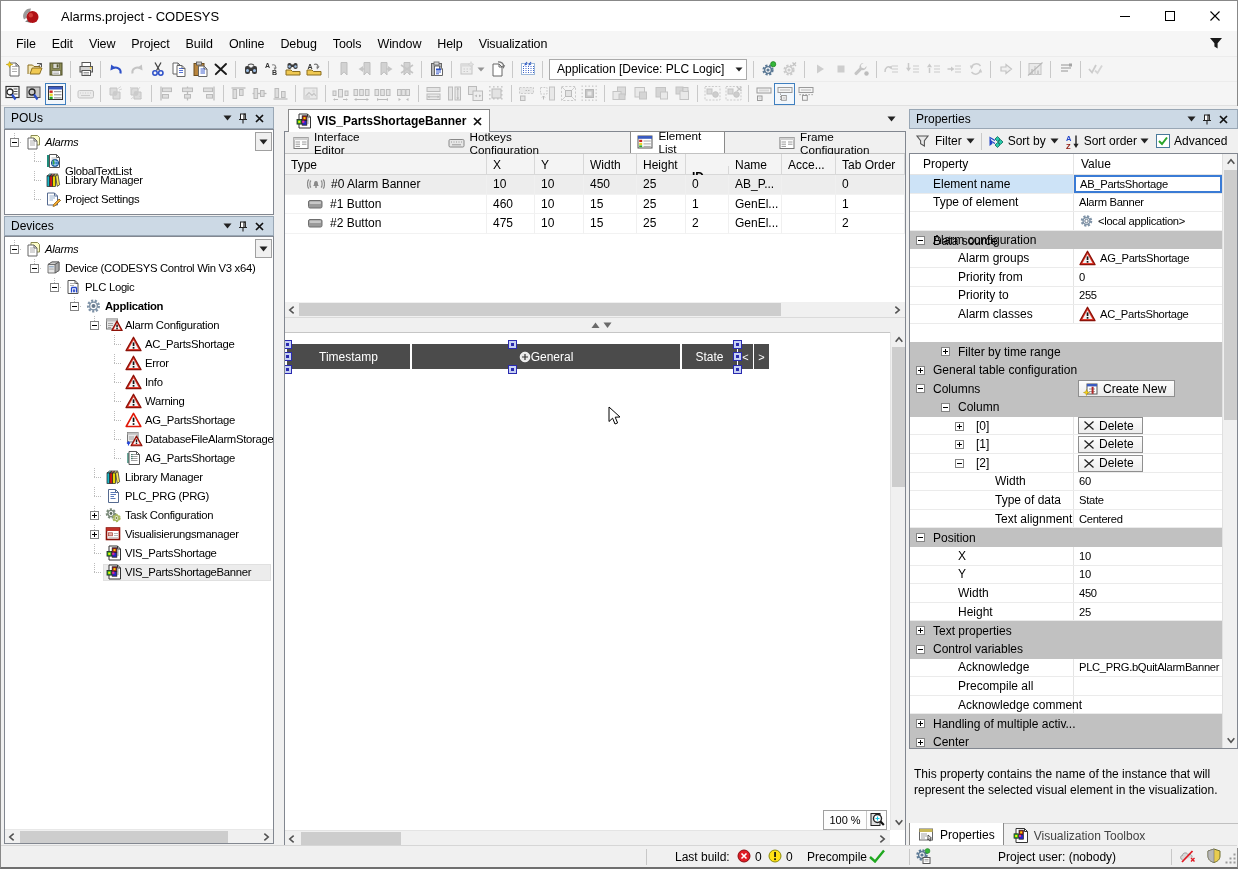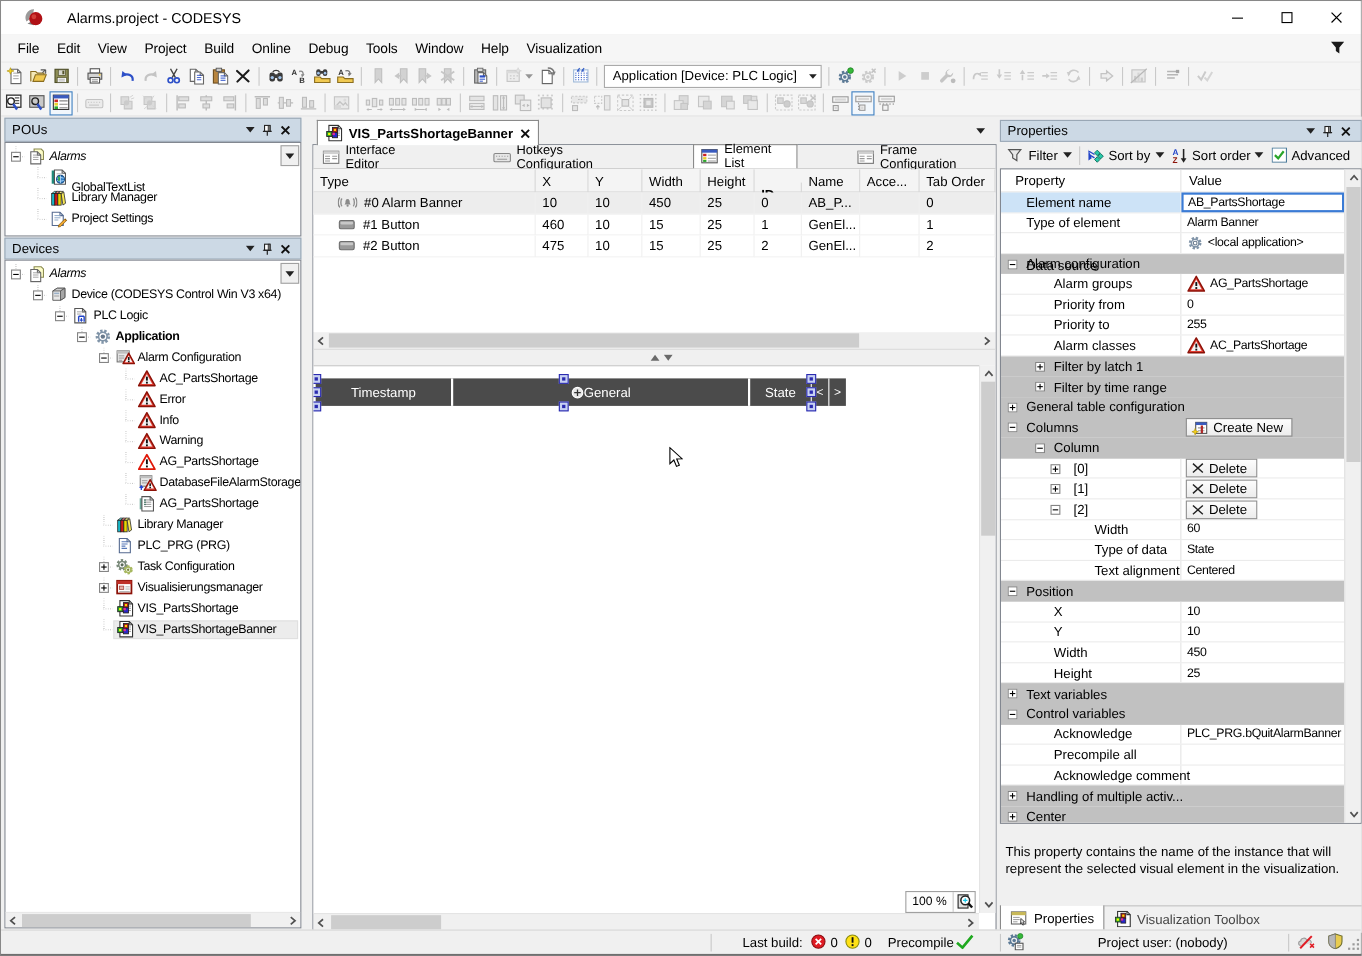--- a/index.html
+++ b/index.html
@@ -1715,27 +1715,20 @@
                   <path d="M8.5 1.2 L16 14.6 H1 Z" fill="#e23a2e" stroke="#8c1208" stroke-width="1.3" stroke-linejoin="round"></path>
                   <path d="M8.5 4.2 L13.4 13 H3.6 Z" fill="#f2f2f2"></path>
                   <rect x="7.7" y="6.4" width="1.7" height="3.6" fill="#111"></rect>
                   <rect x="7.7" y="11" width="1.7" height="1.7" fill="#111"></rect>
                 </svg>
               </span>
               <span style="width:4px"></span>
               <span>AC_PartsShortage</span>
             </div>
           </div>
-          <div style="position: absolute; left: 0px; top: 169.8px; width: 312px; height: 18.6px; background: rgb(193, 193, 193);">
-            <div class="expander" style="left: 31px; top: 4.8px;">
-              <i class="h"></i>
-              <i class="v"></i>
-            </div>
-            <div style="position: absolute; left: 48px; top: 0px; height: 100%; display: flex; align-items: center; white-space: nowrap; z-index: 1;">Filter by latch 1</div>
-          </div>
           <div style="position: absolute; left: 0px; top: 188.4px; width: 312px; height: 18.6px; background: rgb(193, 193, 193);">
             <div class="expander" style="left: 31px; top: 4.8px;">
               <i class="h"></i>
               <i class="v"></i>
             </div>
             <div style="position: absolute; left: 48px; top: 0px; height: 100%; display: flex; align-items: center; white-space: nowrap; z-index: 1;">Filter by time range</div>
           </div>
           <div style="position: absolute; left: 0px; top: 207px; width: 312px; height: 18.6px; background: rgb(193, 193, 193);">
             <div class="expander" style="left: 6px; top: 4.8px;">
               <i class="h"></i>
@@ -1867,21 +1860,21 @@
             <div style="position: absolute; left: 48px; top: 0px; height: 100%; display: flex; align-items: center; white-space: nowrap; z-index: 1;">Height</div>
             <div style="position: absolute; left: 164px; top: 0px; width: 148px; height: 100%; display: flex; align-items: center; padding-left: 5px; white-space: nowrap; overflow: hidden; font-size: 11.2px; letter-spacing: -0.3px;">
               <span>25</span>
             </div>
           </div>
           <div style="position: absolute; left: 0px; top: 467.4px; width: 312px; height: 18.6px; background: rgb(193, 193, 193);">
             <div class="expander" style="left: 6px; top: 4.8px;">
               <i class="h"></i>
               <i class="v"></i>
             </div>
-            <div style="position: absolute; left: 23px; top: 0px; height: 100%; display: flex; align-items: center; white-space: nowrap; z-index: 1;">Text variables</div>
+            <div style="position: absolute; left: 23px; top: 0px; height: 100%; display: flex; align-items: center; white-space: nowrap; z-index: 1;">Text properties</div>
           </div>
           <div style="position: absolute; left: 0px; top: 486px; width: 312px; height: 18.6px; background: rgb(193, 193, 193);">
             <div class="expander" style="left: 6px; top: 4.8px;">
               <i class="h"></i>
             </div>
             <div style="position: absolute; left: 23px; top: 0px; height: 100%; display: flex; align-items: center; white-space: nowrap; z-index: 1;">Control variables</div>
           </div>
           <div style="position: absolute; left: 0px; top: 504.6px; width: 312px; height: 18.6px; border-bottom: 1px solid rgb(235, 235, 235);">
             <div style="position: absolute; left: 163px; top: 0px; width: 1px; height: 100%; background: rgb(228, 228, 228);"></div>
             <div style="position: absolute; left: 48px; top: 0px; height: 100%; display: flex; align-items: center; white-space: nowrap; z-index: 1;">Acknowledge</div>

